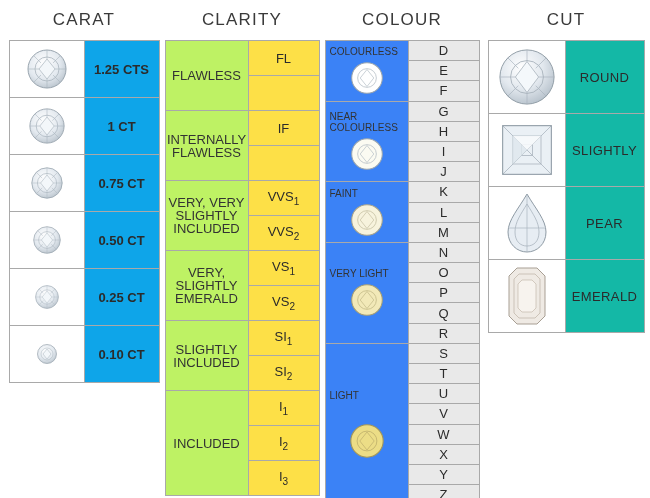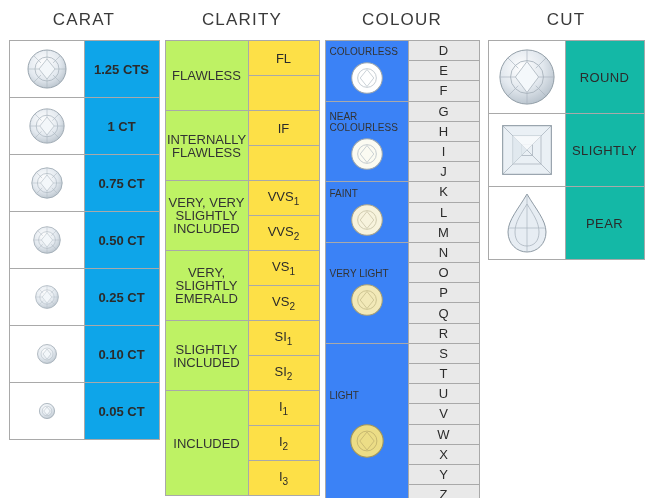--- a/index.html
+++ b/index.html
@@ -243,32 +243,20 @@
             <span>
               <svg class="gem" width="20" height="20" viewBox="0 0 40 40">
                 <circle cx="20" cy="20" r="19" fill="url(#rg1)" stroke="#98a4ae" stroke-width="1.4"></circle>
                 <circle cx="20" cy="20" r="12" fill="none" stroke="#a9b4bd" stroke-width="1"></circle>
                 <polygon points="20,10 28,20 20,30 12,20" fill="#f3f7fa" stroke="#a9b4bd" stroke-width="1"></polygon>
               </svg>
             </span>
           </td>
           <td class="carat-label-cell">0.10 CT</td>
         </tr>
-        <tr>
-          <td class="carat-gem-cell">
-            <span>
-              <svg class="gem" width="16" height="16" viewBox="0 0 40 40">
-                <circle cx="20" cy="20" r="19" fill="url(#rg1)" stroke="#98a4ae" stroke-width="1.8"></circle>
-                <circle cx="20" cy="20" r="12" fill="none" stroke="#a9b4bd" stroke-width="1.3"></circle>
-                <polygon points="20,10 28,20 20,30 12,20" fill="#f3f7fa" stroke="#a9b4bd" stroke-width="1.2"></polygon>
-              </svg>
-            </span>
-          </td>
-          <td class="carat-label-cell">0.05 CT</td>
-        </tr>
       </tbody>
     </table>
   </div>
 
   <div class="column clarity-col">
     <div class="col-title">CLARITY</div>
     <table class="grid clarity-table">
       <tbody>
         <tr>
           <td class="clarity-group-cell" rowspan="2">FLAWLESS</td>
@@ -515,17 +503,29 @@
               <svg class="gem" width="44" height="62" viewBox="0 0 44 62">
                 <path d="M22 2 C30 16 41 28 41 40 C41 52 32 60 22 60 C12 60 3 52 3 40 C3 28 14 16 22 2 Z" fill="#e7edf3" stroke="#8f9ba5" stroke-width="1"></path>
                 <path d="M22 12 C28 22 34 30 34 40 C34 49 29 54 22 54 C15 54 10 49 10 40 C10 30 16 22 22 12 Z" fill="none" stroke="#a9b4be" stroke-width=".8"></path>
                 <line x1="22" y1="2" x2="22" y2="60" stroke="#a9b4be" stroke-width=".7"></line>
                 <line x1="4" y1="36" x2="40" y2="36" stroke="#a9b4be" stroke-width=".7"></line>
               </svg>
             </span>
           </td>
           <td class="cut-label-cell">PEAR</td>
         </tr>
+        <tr>
+          <td class="cut-gem-cell">
+            <span>
+              <svg class="gem" width="40" height="60" viewBox="0 0 40 60">
+                <polygon points="10,2 30,2 38,10 38,50 30,58 10,58 2,50 2,10" fill="#efeae4" stroke="#a89f94" stroke-width="1"></polygon>
+                <polygon points="12,8 28,8 33,13 33,47 28,52 12,52 7,47 7,13" fill="none" stroke="#c3b9ac" stroke-width=".8"></polygon>
+                <polygon points="15,14 25,14 29,18 29,42 25,46 15,46 11,42 11,18" fill="#f7f3ee" stroke="#c3b9ac" stroke-width=".7"></polygon>
+              </svg>
+            </span>
+          </td>
+          <td class="cut-label-cell">EMERALD</td>
+        </tr>
       </tbody>
     </table>
   </div>
 
 </div>
 
 </body></html>

